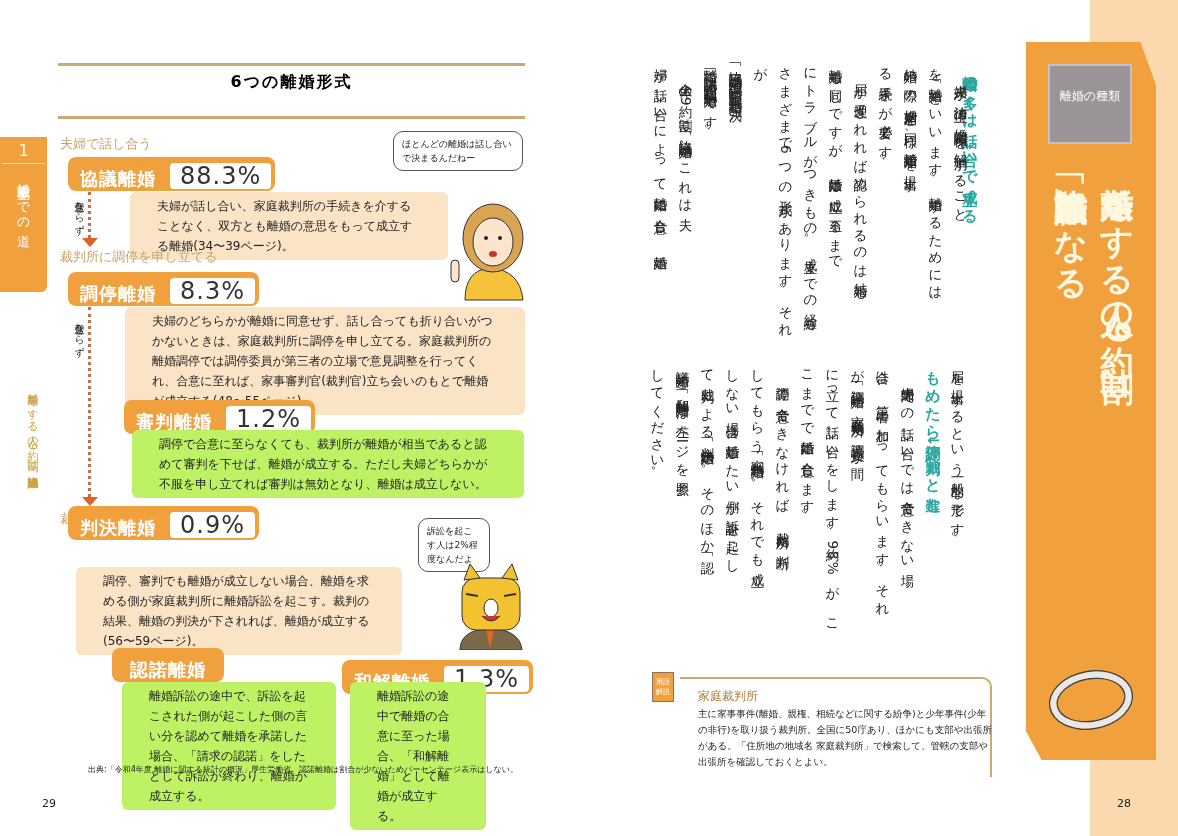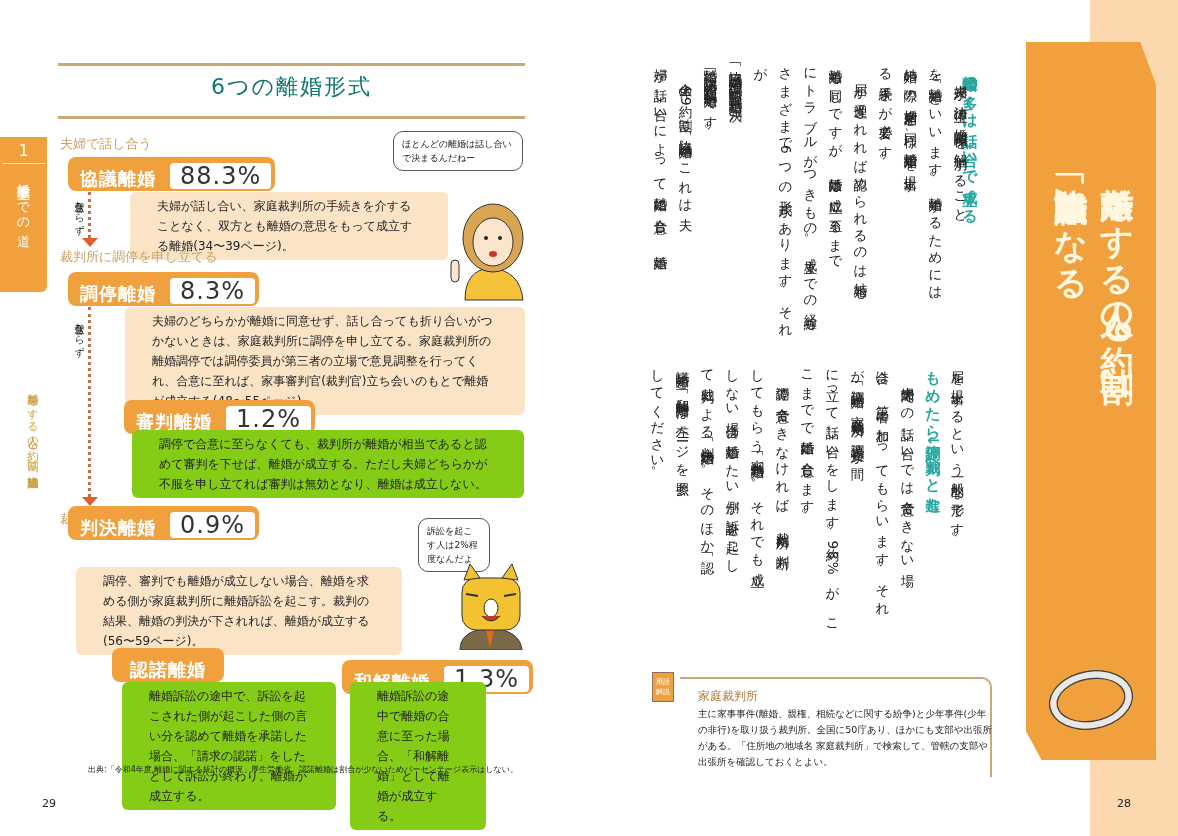--- a/index.html
+++ b/index.html
@@ -1,31 +1,31 @@
 <!DOCTYPE html>
 <html><head>
 <meta charset="utf-8">
 <style>
 *{box-sizing:border-box;margin:0;padding:0}
 body{width:1178px;height:836px;background:#fff;position:relative;overflow:hidden;font-family:"DejaVu Sans",sans-serif;color:#222}
 
 .title-rule{position:absolute;left:58px;width:467px;height:3px;background:#c9a976}
-.page-title{position:absolute;left:58px;top:72px;width:467px;text-align:center;font-size:22px;font-weight:normal;letter-spacing:2px;color:#0f766e}
+.page-title{position:absolute;left:58px;top:72px;width:467px;text-align:center;font-size:16px;font-weight:bold;letter-spacing:2px;color:#000000}
 .side-tab{position:absolute;left:0;top:137px;width:47px;height:155px;background:#f0a03c;border-radius:0 0 6px 0}
 .side-tab .num{position:absolute;top:4px;left:0;width:47px;text-align:center;color:#fff;font-size:16px}
 .side-tab .line{position:absolute;top:26px;left:2px;width:43px;height:1px;background:#fbd9a8}
 .side-tab .vtext{position:absolute;top:36px;left:14px;writing-mode:vertical-rl;color:#fff;font-size:13px;letter-spacing:1px}
 .side-sub{position:absolute;left:24px;top:385px;writing-mode:vertical-rl;font-size:11px;color:#c8a040;letter-spacing:1px}
 .step-label{position:absolute;font-size:13px;color:#c9a268}
 .badge{position:absolute;display:flex;align-items:flex-end;height:34px;border-radius:8px;background:#f0a03c}
 .badge .name{color:#fff;font-weight:bold;font-size:18px;padding:0 12px;letter-spacing:1px}
 .badge .pct{background:#fff;border:2px solid #f0a03c;border-radius:6px;height:30px;margin-right:2px;display:flex;align-items:center;padding:0 10px;font-size:24px;color:#333;letter-spacing:1px}
 .desc{position:absolute;border-radius:6px;font-size:12px;line-height:20px;padding:4px 27px;color:#222}
 .desc.peach{background:#fbe3c6}
-.desc.blue{background:#84cc16}
+.desc.blue{background:#bef264}
 .arrow{position:absolute;width:6px;border-left:3px dotted #c0704a}
 .arrow-head{position:absolute;width:0;height:0;border-left:8px solid transparent;border-right:8px solid transparent;border-top:9px solid #e0602a}
 .arrow-note{position:absolute;writing-mode:vertical-rl;font-size:10px;color:#222}
 .bubble{position:absolute;background:#fff;border:1px solid #555;border-radius:10px;font-size:9px;line-height:14px;padding:5px 8px;color:#222}
 .source{position:absolute;left:88px;top:764px;font-size:8px;color:#222}
 .pagenum{position:absolute;font-size:11px;color:#222}
 
 .right-bg{position:absolute;left:1090px;top:0;width:88px;height:836px;background:#fcd8ae}
 .banner{position:absolute;left:1026px;top:42px;width:130px;height:718px;background:#f0a03c;clip-path:polygon(0 0,88% 0,100% 6%,100% 100%,12% 100%,0 96%)}
 .banner .cat{position:absolute;left:22px;top:22px;width:84px;height:80px;background:#9a9499;border:2px solid #c8c0c0;color:#fff;font-size:12px;text-align:center;padding-top:20px;line-height:20px}
@@ -122,20 +122,21 @@
   <line x1="54" y1="36" x2="66" y2="34" stroke="#333" stroke-width="2"></line>
   <ellipse cx="41" cy="48" rx="7" ry="9" fill="#fff" stroke="#333"></ellipse>
   <path d="M32 56 Q41 66 50 56" fill="#c0392b" stroke="#333"></path>
 </svg>
 
 <div class="source">出典:「令和4年度 離婚に関する統計の概況」厚生労働省　認諾離婚は割合が少ないためパーセンテージ表示はしない。</div>
 <div class="pagenum" style="left:42px;top:797px">29</div>
 
 <div class="right-bg"></div>
 <div class="banner">
+  <div class="cat">離婚の種類</div>
   <div class="head1">離婚をする人の約9割は</div>
   <div class="head2">「協議離婚」となる</div>
 </div>
 <div class="ring"></div>
 
 <div class="subhead" style="left:960px;top:64px">離婚の多くは話し合いで成立する</div>
 <div class="body-col" style="left:648px;top:58px;height:290px">
   <span>　夫婦が法律上の婚姻関係を解消すること</span><br>
   <span>を「離婚」といいます。離婚するためには、</span><br>
   <span>結婚の際の婚姻届と同様、離婚届を提出す</span><br>

